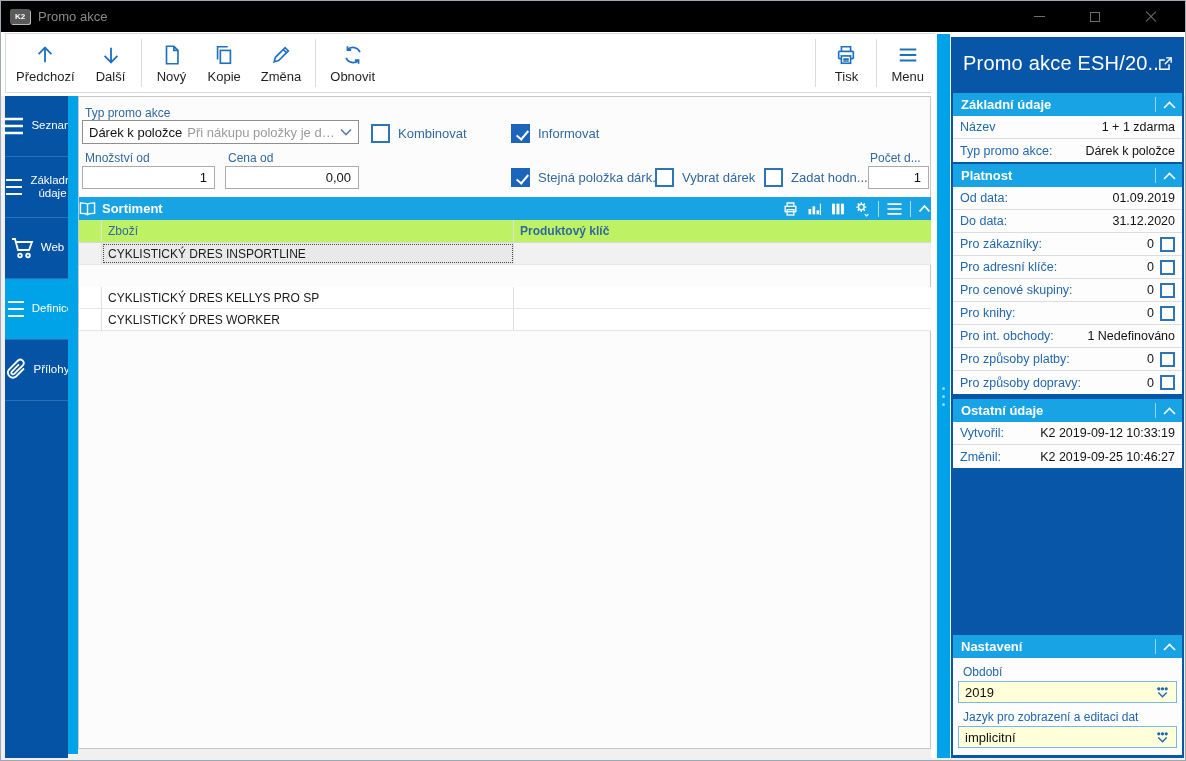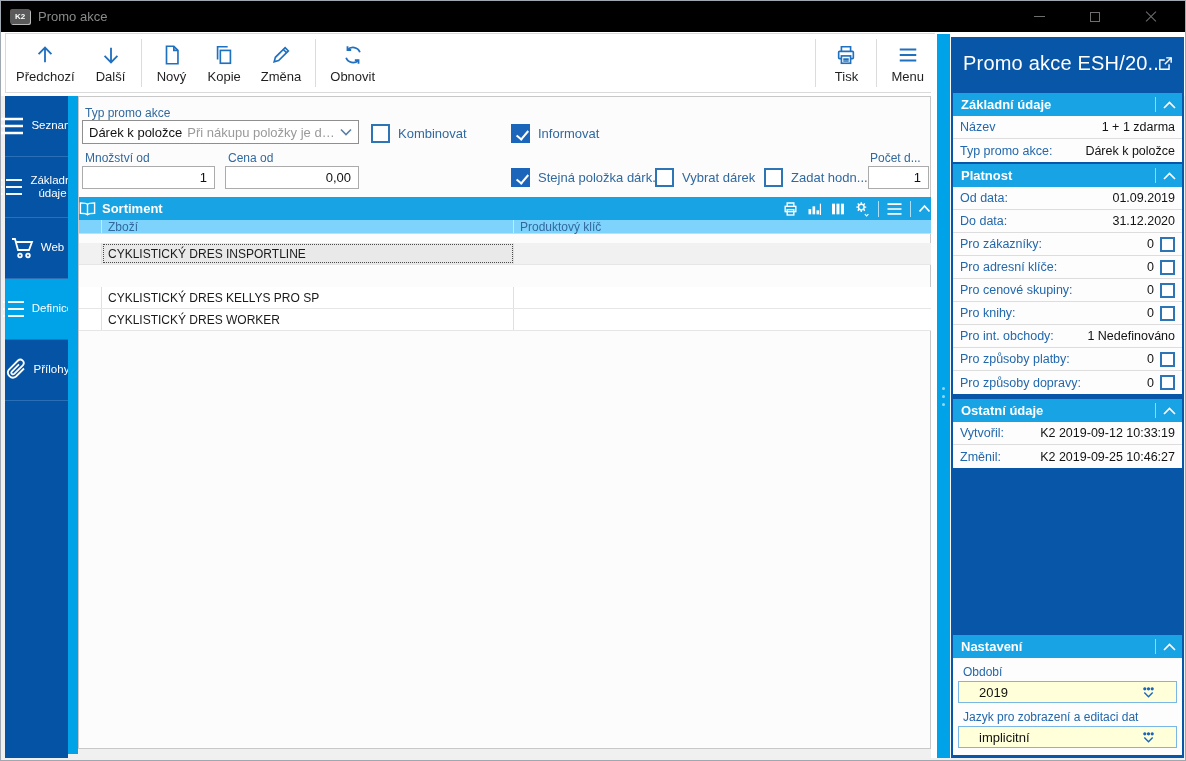--- a/index.html
+++ b/index.html
@@ -44,24 +44,24 @@
   .cbwrap { position:absolute; display:flex; align-items:center; gap:8px; font-size:13px; color:#31699F; white-space:nowrap; }
   .cb { width:19px; height:19px; border:2px solid #2E75B6; background:#fff; flex:0 0 auto; position:relative; }
   .cb.checked { background:#1B66BB; border-color:#1B66BB; }
   .cb.checked::after { content:""; position:absolute; left:5.5px; top:1.5px; width:5px; height:10px; border:solid #fff; border-width:0 2.5px 2.5px 0; transform:rotate(40deg); }
 
   
   .grid-head { position:absolute; left:0; top:100px; width:852px; height:23px; background:#18A3E4; color:#fff; display:flex; align-items:center; padding:0 0; }
   .grid-head .ttl { font-size:13px; font-weight:bold; margin-left:6px; }
   .gh-icons { margin-left:auto; display:flex; align-items:center; gap:7px; }
   .gh-icons .gsep { width:1px; height:16px; background:rgba(255,255,255,.65); }
-  .colhead { position:absolute; left:0; top:123px; width:852px; height:14px; background:#7dd3fc; border-bottom:1px solid #D8D8D8; display:flex; font-size:12px; color:#31699F; }
+  .colhead { position:absolute; left:0; top:123px; width:852px; height:23px; background:#bef264; border-bottom:1px solid #D8D8D8; display:flex; font-size:12px; color:#31699F; }
   .c-ind { width:23px; border-right:1px solid #E0E0E0; flex:0 0 auto; }
   .c-zbozi { width:412px; border-right:1px solid #E0E0E0; flex:0 0 auto; display:flex; align-items:center; padding:0 6px; }
-  .c-klic { flex:1 1 auto; display:flex; align-items:center; padding:0 6px; }
+  .c-klic { flex:1 1 auto; display:flex; align-items:center; padding:0 6px;font-weight:bold; }
   .trow { position:absolute; left:0; width:852px; height:22px; display:flex; font-size:12px; color:#1A1A1A; border-bottom:1px solid #E6E6E6; background:#fff; }
   .trow .c-zbozi { font-stretch:condensed; }
   .trow.selected { background:#F1F1F1; }
   .trow.selected .c-zbozi { background:#E9E9E9; outline:1px dotted #4A4A4A; outline-offset:-2px; }
 
   
   .splitzone { position:absolute; left:930px; top:33px; width:20px; height:724px; background:#FFFFFF; }
   .splitter { position:absolute; left:6px; top:0; width:13px; height:724px; background:#00A3E8; display:flex; flex-direction:column; align-items:center; justify-content:center; gap:5px; }
   .splitter i { width:3px; height:3px; border-radius:50%; background:#8FD9F8; display:block; }
 
@@ -73,21 +73,21 @@
   .card-head { height:23px; background:#18A3E4; display:flex; align-items:center; padding:0 0 0 8px; }
   .card-head .ct { font-size:13px; font-weight:bold; color:#fff; flex:1 1 auto; }
   .card-head .csep { width:1px; height:15px; background:rgba(255,255,255,.55); }
   .card-head .cchev { width:26px; display:flex; align-items:center; justify-content:center; color:#fff; }
   .prow { height:23px; display:flex; align-items:center; padding:0 7px; border-bottom:1px solid #DDDDDD; font-size:12.5px; }
   .prow:last-child { border-bottom:none; }
   .prow .pl { color:#2368AC; flex:1 1 auto; white-space:nowrap; }
   .prow .pv { color:#131313; white-space:nowrap; }
   .pcb { width:15px; height:15px; border:2px solid #2E75B6; background:#fff; margin-left:6px; flex:0 0 auto; }
   .set-label { font-size:12px; color:#2368AC; margin:7px 0 2px 10px; }
-  .yinput { margin:0 5px; height:22px; background:#FFFFD9; border:1px solid #79B7E6; display:flex; align-items:center; padding:0 20px; font-size:13px; color:#111; }
+  .yinput { margin:0 5px; height:22px; background:#FFFFD9; border:1px solid #79B7E6; display:flex; align-items:center; padding:0 6px; font-size:13px; color:#111; }
   .yinput .sp { flex:1 1 auto; }
   .yinput .ddic { color:#1B66BB; }
 
   svg { display:block; }
 </style>
 </head>
 <body>
 
 <div class="window">
 

